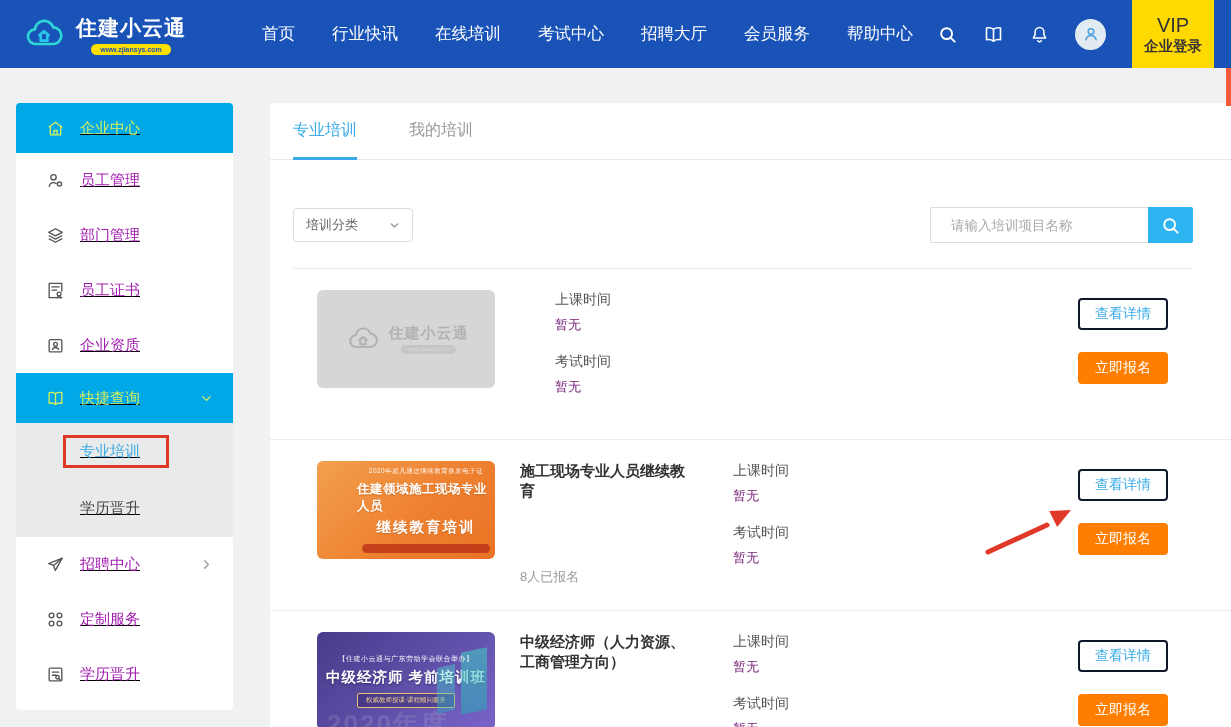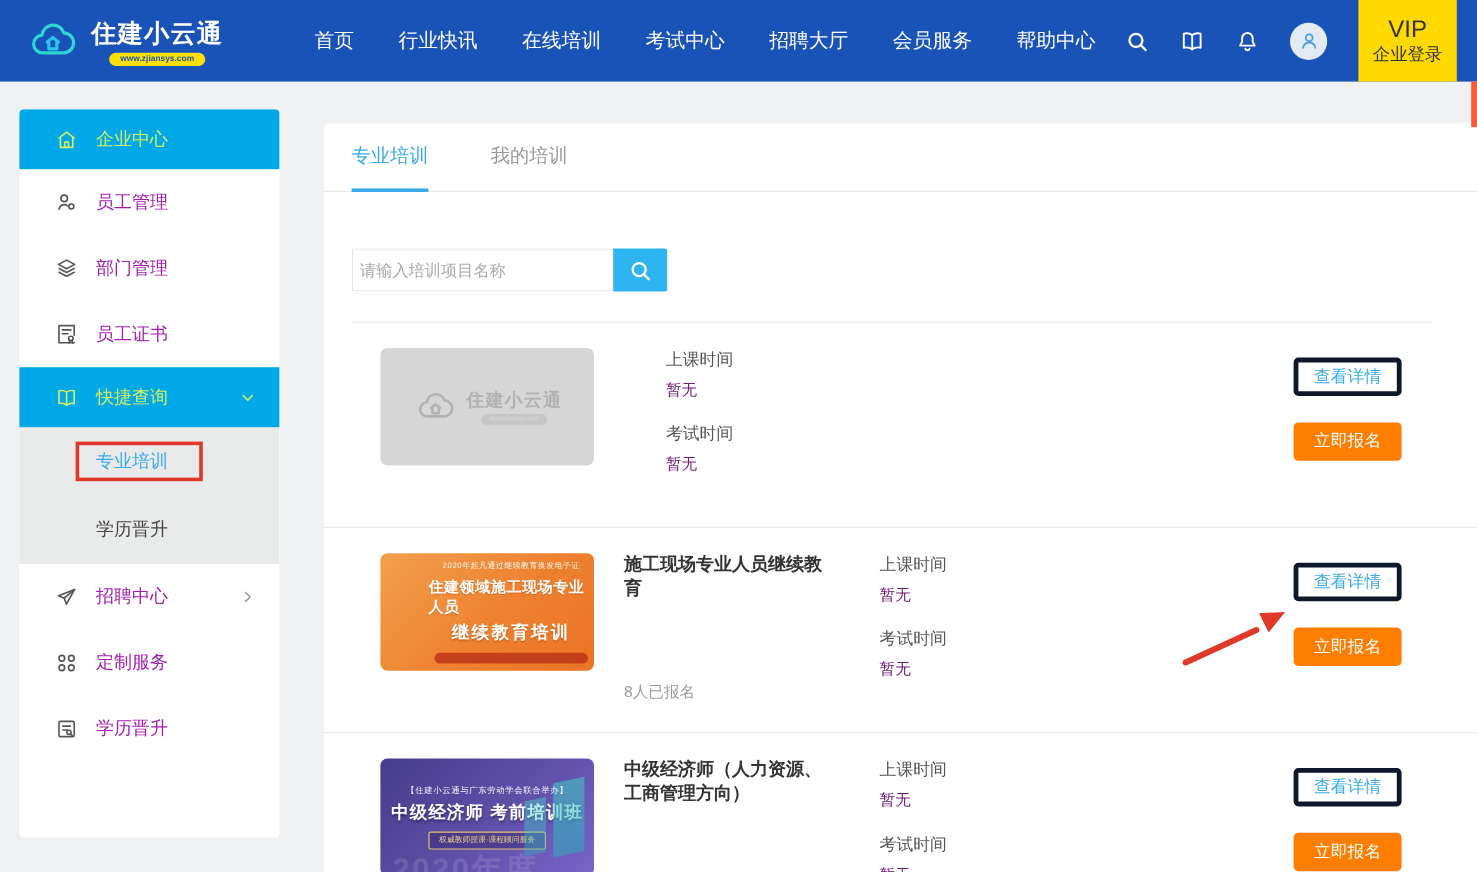--- a/index.html
+++ b/index.html
@@ -20,25 +20,25 @@
   .nav-item { font-size:16.5px; color:#fff; text-decoration:none; white-space:nowrap; cursor:pointer; }
   .nav-icons { display:flex; align-items:center; gap:25px; margin-left:24px; }
   .nav-icons svg { width:21px; height:21px; display:block; cursor:pointer; }
   .avatar { width:31px; height:31px; border-radius:50%; background:#e3ebf2;
     display:flex; align-items:center; justify-content:center; cursor:pointer; }
   .avatar svg { width:20px; height:20px; }
   .vip-box { margin-left:26px; margin-right:18px; width:82px; height:68px; background:#ffd900;
     color:#333; display:flex; flex-direction:column; align-items:center; justify-content:center;
     cursor:pointer; flex:0 0 auto; }
   .vip-top { font-size:20px; line-height:24px; }
-  .vip-bottom { font-size:14.5px; line-height:19px; }
+  .vip-bottom { font-size:14.5px; line-height:19px;font-weight:bold; }
 
   
-  .sidebar { position:absolute; left:16px; top:91px; width:217px; height:607px;
-    background:#fff; border-radius:4px; overflow:hidden; }
+  .sidebar { position:absolute; left:16px; top:103px; width:217px; height:607px;
+    background:#fff; border-radius:4px; overflow:hidden;text-decoration:underline; }
   .side-item { height:55px; display:flex; align-items:center; padding:0 20px 0 30px;
     color:#a21caf; font-size:15px; cursor:pointer; position:relative; }
   .side-item svg { width:19px; height:19px; margin-right:15px; flex:0 0 auto; color:#555; }
   .side-item.active { background:#00a8e8; color:#d5ef5e; height:50px; }
   .side-item.active svg { color:#d5ef5e; }
   .side-item .chev { margin-left:auto; margin-right:0; width:13px; height:13px; }
   .submenu { background:#e9eaea; }
   .submenu-item { height:57px; display:flex; align-items:center; padding-left:64px;
     font-size:15px; color:#444; cursor:pointer; position:relative; }
   .submenu-item.sel { color:#3aabe8; }
@@ -53,21 +53,21 @@
   .tab { display:flex; align-items:center; font-size:16px; color:#999; cursor:pointer;
     border-bottom:3px solid transparent; margin-bottom:-1px; }
   .tab.active { color:#3aabe8; border-color:#3aabe8; }
   .filter-row { margin:47px 38px 0 23px; display:flex; justify-content:space-between; align-items:center; }
   .select { width:120px; height:34px; border:1px solid #dcdcdc; border-radius:4px;
     display:flex; align-items:center; justify-content:space-between; padding:0 12px;
     font-size:13px; color:#666; cursor:pointer; background:#fff; }
   .select svg { width:11px; height:11px; color:#999; }
   .search-group { display:flex; }
   .search-input { width:218px; height:36px; border:1px solid #ddd; border-right:none;
-    border-radius:2px 0 0 2px; padding:0 6px; font-size:13.5px; color:#333; outline:none; }
+    border-radius:2px 0 0 2px; padding:0 20px; font-size:13.5px; color:#333; outline:none; }
   .search-input::placeholder { color:#aaa; }
   .search-btn { width:45px; height:36px; background:#2eb4f0; border:none; border-radius:0 2px 2px 0;
     display:flex; align-items:center; justify-content:center; cursor:pointer; }
   .search-btn svg { width:21px; height:21px; color:#fff; }
   .divider { margin:25px 38px 0 23px; border-top:1px solid #e9e9e9; }
 
   .course-row { display:flex; padding:21px 63px 24px 47px; border-bottom:1px solid #ececec; }
   .thumb { width:178px; height:98px; border-radius:6px; margin-right:25px; flex:0 0 auto;
     overflow:hidden; position:relative; cursor:pointer; }
   .thumb-gray { background:#d6d6d6; display:flex; align-items:center; justify-content:center; gap:7px; }
@@ -101,21 +101,21 @@
   .title-col { width:178px; min-height:100px; display:flex; flex-direction:column;
     justify-content:space-between; }
   .course-title { font-size:15px; font-weight:bold; color:#333; line-height:1.35; }
   .enrolled { font-size:13px; color:#9a9a9a; }
   .times-col { margin-left:35px; width:140px; padding-top:1px; }
   .time-label { font-size:14px; color:#555; margin-bottom:7px; }
   .time-value { font-size:13px; color:#701a75; margin-bottom:19px; }
   .btn-col { margin-left:auto; display:flex; flex-direction:column; gap:22px; padding-top:8px; }
   .btn { width:90px; height:32px; border-radius:4px; font-size:14px; cursor:pointer;
     font-family:inherit; display:flex; align-items:center; justify-content:center; }
-  .btn-detail { background:#fff; border:4px solid #0f172a; color:#3aabe8; }
+  .btn-detail { background:#fff; border:2px solid #0f172a; color:#3aabe8; }
   .btn-enroll { background:#ff7e00; border:none; color:#fff; }
 
   
   .anno-arrow { position:absolute; left:985px; top:502px; width:100px; height:58px; pointer-events:none; }
   .scroll-thumb { position:absolute; right:0; top:68px; width:5px; height:38px;
     background:#f65c39; cursor:pointer; }
 </style>
 </head>
 <body>
 
@@ -191,20 +191,28 @@
   </div>
   <div class="side-item">
     <svg viewBox="0 0 24 24" fill="none" stroke="currentColor" stroke-width="1.7" stroke-linecap="round" stroke-linejoin="round">
       <path d="M20 21h-16V3h16v10"></path>
         <path d="M7.5 7.5h9M7.5 11.5h6"></path>
         <circle cx="16.5" cy="16.5" r="2.4"></circle>
         <path d="m15.3 18.5-.8 2.7M17.7 18.5l.8 2.7"></path>
     </svg>
     <span>员工证书</span>
   </div>
+  <div class="side-item">
+    <svg viewBox="0 0 24 24" fill="none" stroke="currentColor" stroke-width="1.7" stroke-linejoin="round">
+      <rect x="4" y="4.5" width="16" height="15.5" rx="1.5"></rect>
+        <circle cx="12" cy="10.5" r="2.4"></circle>
+        <path d="M8 17.5c.6-2 2.3-3 4-3s3.4 1 4 3"></path>
+    </svg>
+    <span>企业资质</span>
+  </div>
   <div class="side-item active">
     <svg viewBox="0 0 24 24" fill="none" stroke="currentColor" stroke-width="1.7" stroke-linecap="round" stroke-linejoin="round">
       <path d="M12 6C10 4.4 7 4 4 4.6V18c3-.6 6 0 8 1.6 2-1.6 5-2.2 8-1.6V4.6C17 4 14 4.4 12 6Z"></path>
         <path d="M12 6v13.6"></path>
     </svg>
     <span>快捷查询</span>
     <svg class="chev" viewBox="0 0 24 24" fill="none" stroke="currentColor" stroke-width="2.4" stroke-linecap="round" stroke-linejoin="round">
       <path d="m5 8.5 7 7 7-7"></path>
     </svg>
   </div>
@@ -251,20 +259,26 @@
   <div class="tabs-row">
     <div class="tab active">
       <span>专业培训</span>
     </div>
     <div class="tab">
       <span>我的培训</span>
     </div>
   </div>
 
   <div class="filter-row">
+    <div class="select">
+      <span>培训分类</span>
+      <svg viewBox="0 0 24 24" fill="none" stroke="currentColor" stroke-width="3" stroke-linecap="round" stroke-linejoin="round">
+          <path d="m5 8.5 7 7 7-7"></path>
+        </svg>
+    </div>
     <div class="search-group">
       <input class="search-input" type="text" placeholder="请输入培训项目名称" style="">
       <button class="search-btn">
         <svg viewBox="0 0 24 24" fill="none" stroke="currentColor" stroke-width="2.2" stroke-linecap="round">
             <circle cx="11" cy="11" r="6.2"></circle>
             <path d="m15.8 15.8 4.4 4.4"></path>
           </svg>
       </button>
     </div>
   </div>

